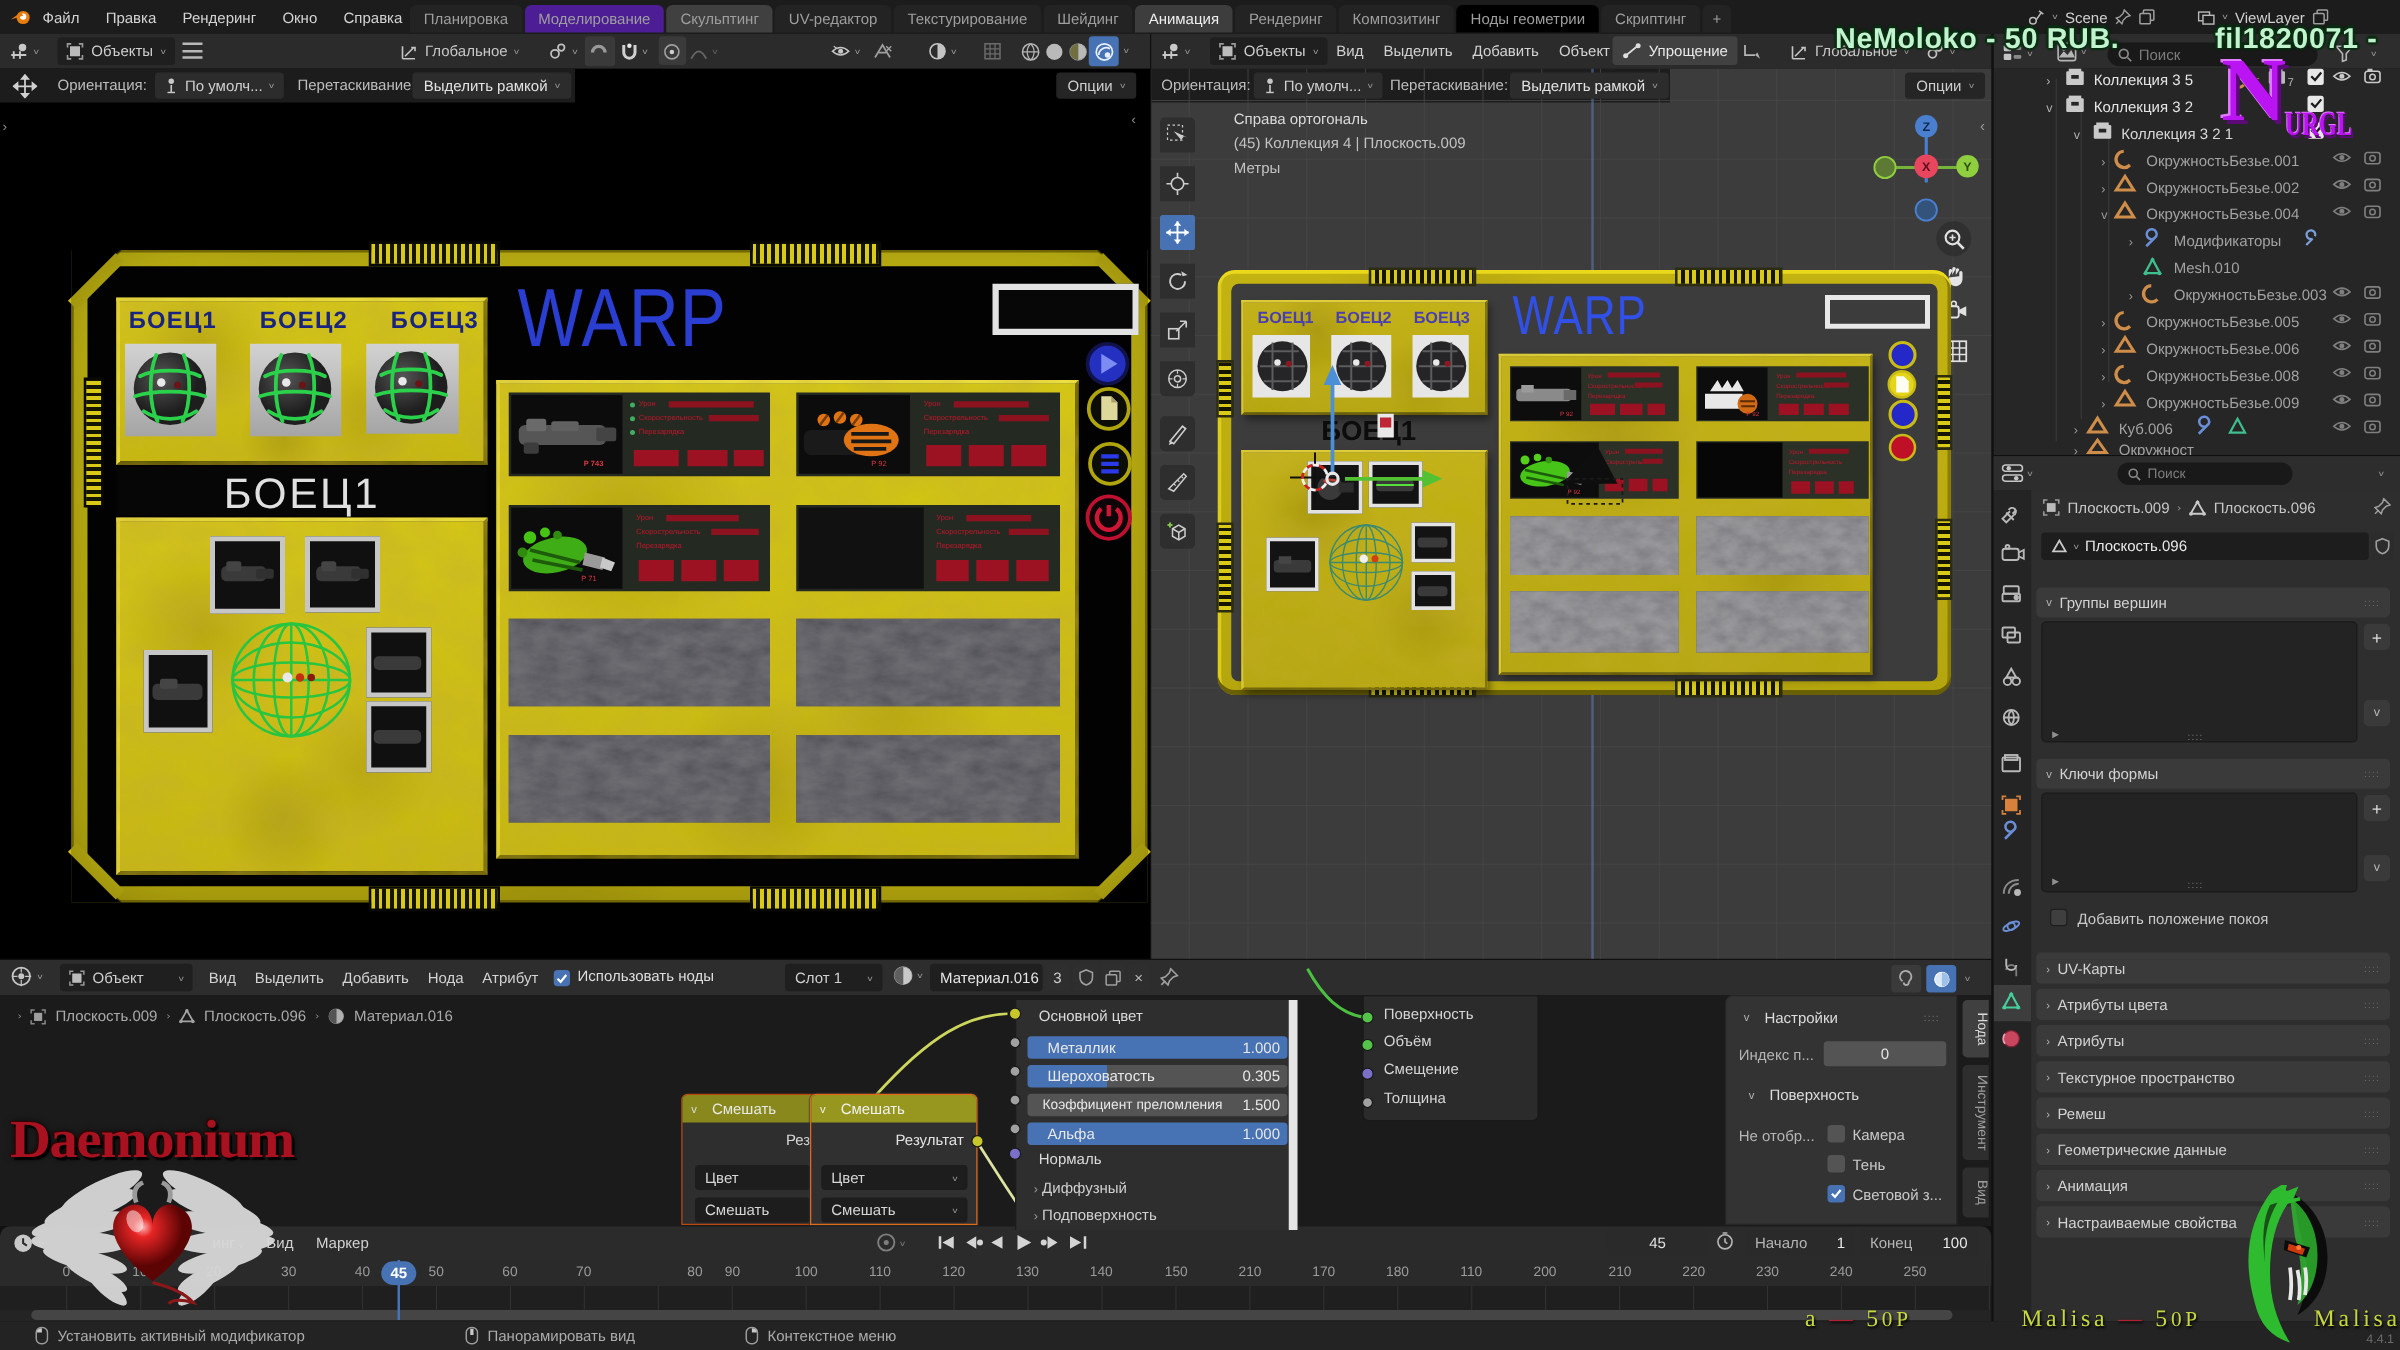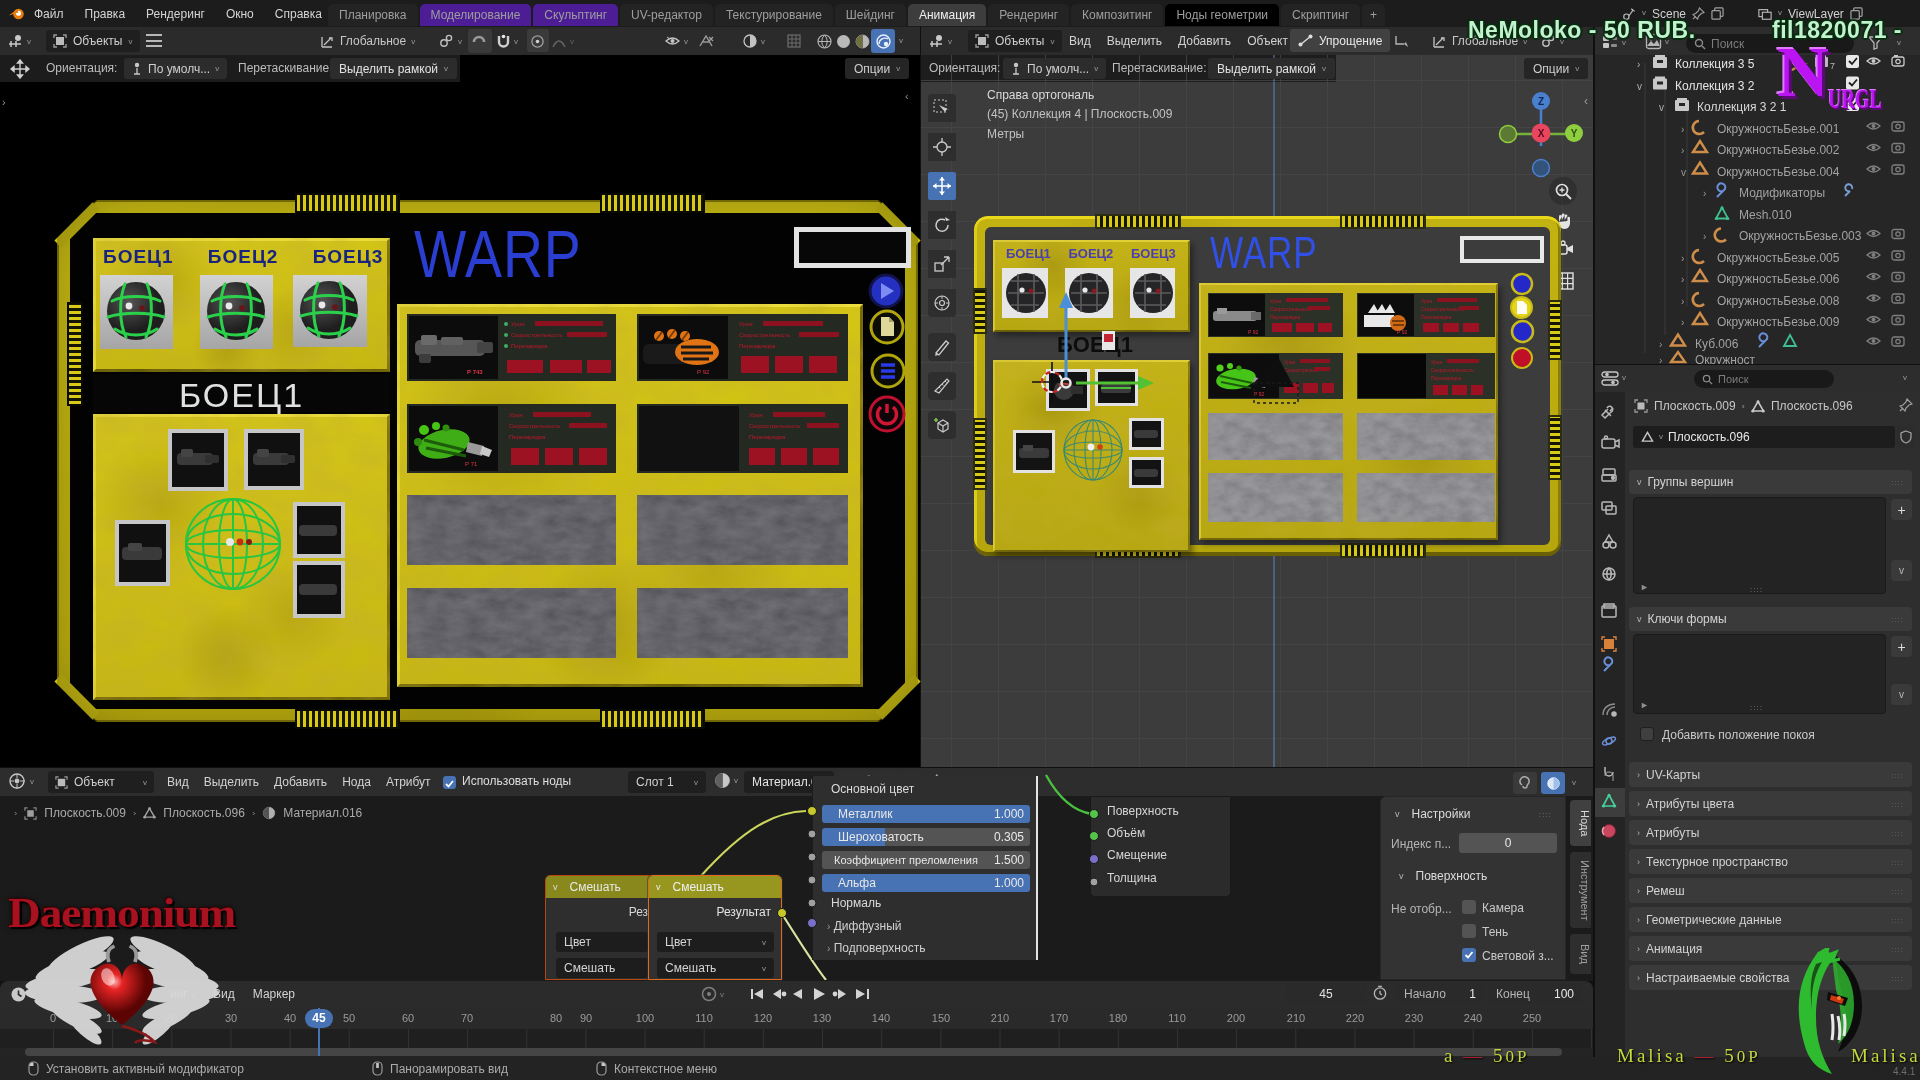--- a/index.html
+++ b/index.html
@@ -76,21 +76,21 @@
   <div class="a f t" style="left:34px;top:0;height:27px;gap:21px;color:#d4d4d4">
     <span>Файл</span>
       <span>Правка</span>
       <span>Рендеринг</span>
       <span>Окно</span>
       <span>Справка</span>
   </div>
   <div class="a f" style="left:328px;top:3px;height:24px;gap:2px">
     <div class="chip" style="background:#232323;color:#9e9e9e;padding:0 11px;height:22px;border-radius:5px 5px 0 0">Планировка</div>
     <div class="chip" style="background:#4c1d95;color:#9e9e9e;padding:0 11px;height:22px;border-radius:5px 5px 0 0">Моделирование</div>
-    <div class="chip" style="background:#4c1d95;color:#9e9e9e;padding:0 11px;height:22px;border-radius:5px 5px 0 0">Скульптинг</div>
+    <div class="chip" style="background:#404040;color:#9e9e9e;padding:0 11px;height:22px;border-radius:5px 5px 0 0">Скульптинг</div>
     <div class="chip" style="background:#232323;color:#9e9e9e;padding:0 11px;height:22px;border-radius:5px 5px 0 0">UV-редактор</div>
     <div class="chip" style="background:#232323;color:#9e9e9e;padding:0 11px;height:22px;border-radius:5px 5px 0 0">Текстурирование</div>
     <div class="chip" style="background:#232323;color:#9e9e9e;padding:0 11px;height:22px;border-radius:5px 5px 0 0">Шейдинг</div>
     <div class="chip" style="background:#3d3d3d;color:#efefef;padding:0 11px;height:22px;border-radius:5px 5px 0 0">Анимация</div>
     <div class="chip" style="background:#232323;color:#9e9e9e;padding:0 11px;height:22px;border-radius:5px 5px 0 0">Рендеринг</div>
     <div class="chip" style="background:#232323;color:#9e9e9e;padding:0 11px;height:22px;border-radius:5px 5px 0 0">Композитинг</div>
     <div class="chip" style="background:#000000;color:#9e9e9e;padding:0 11px;height:22px;border-radius:5px 5px 0 0">Ноды геометрии</div>
     <div class="chip" style="background:#232323;color:#9e9e9e;padding:0 11px;height:22px;border-radius:5px 5px 0 0">Скриптинг</div>
     <div class="chip" style="background:#232323;color:#9e9e9e;padding:0 8px;height:22px;border-radius:5px 5px 0 0">+</div>
   </div>
@@ -1348,21 +1348,21 @@
  <div class="a" style="left:648px;top:875px;width:134px;height:105px;background:#303030;border:1.5px solid #e06a1a;border-radius:5px 5px 0 0;box-shadow:0 0 0 1px #30303080">
   <div style="height:22px;background:#97971f;border-radius:4px 4px 0 0;display:flex;align-items:center;padding-left:7px;color:#f0f0f0;font-size:12px;gap:6px"><span class="arr" style="font-size:9px;color:#eee">v</span>Смешать</div>
   <div style="color:#e2e2e2;font-size:12px;text-align:right;padding:7px 10px 0 0">Результат</div>
   <div class="mixrow" style="left:8px;top:56px;width:117px">Цвет<span class="ddc">v</span></div>
   <div class="mixrow" style="left:8px;top:82px;width:117px">Смешать<span class="ddc">v</span></div>
  </div>
  <svg class="a" style="left:775px;top:906px" width="14" height="14" viewBox="0 0 14 14">
       <circle cx="7" cy="7" r="4.5" fill="#c7c729" stroke="#1a1a1a"></circle>
     </svg>
 
- <div class="a" style="left:812px;top:776px;width:226px;height:184px;background:#2e2e2e;border-left:1px solid #1c1c1c;border-right:2px solid #e5e5e5">
+ <div class="a" style="left:812px;top:800px;width:226px;height:184px;background:#2e2e2e;border-left:1px solid #1c1c1c;border-right:7px solid #e5e5e5">
   <div class="a" style="left:18px;top:6px;color:#dadada;font-size:12px">Основной цвет</div>
   <div class="slider" style="left:9px;top:29px;width:208px;background:#4772b3">
         <span style="padding-left:10px">Металлик</span>
         <span>1.000</span>
       </div>
   <div class="slider" style="left:9px;top:52px;width:208px;background:linear-gradient(90deg,#4772b3 0 30.5%,#545454 30.5%)">
         <span style="padding-left:10px">Шероховатость</span>
         <span>0.305</span>
       </div>
   <div class="slider" style="left:9px;top:75px;width:208px;font-size:11px">

